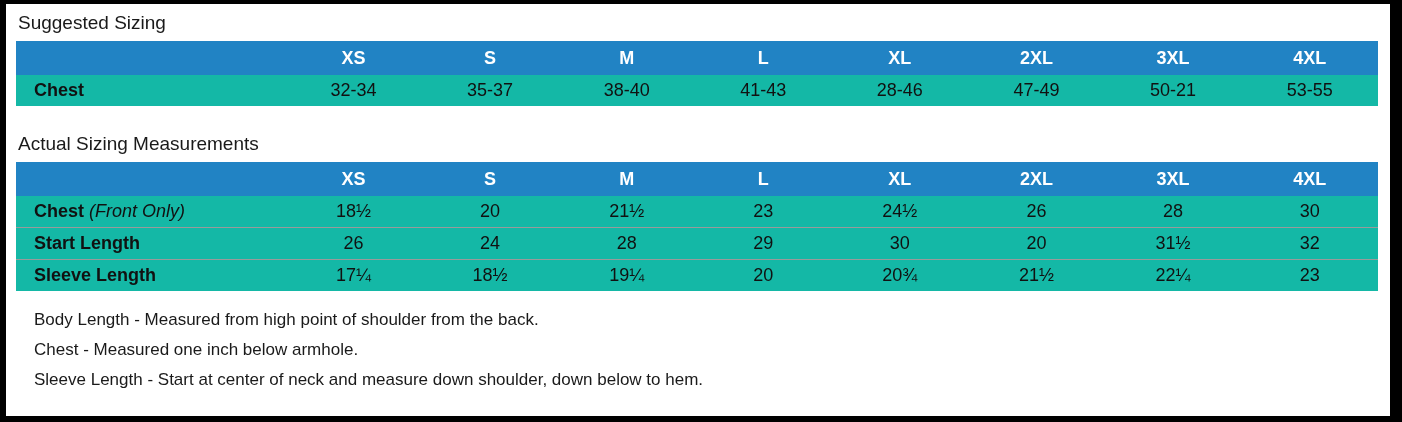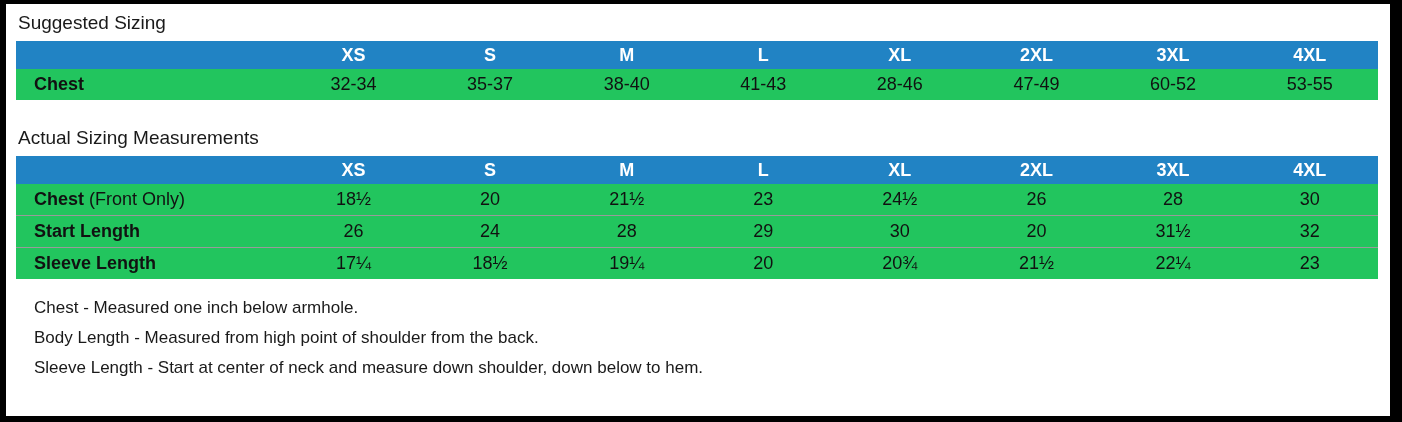--- a/index.html
+++ b/index.html
@@ -35,51 +35,52 @@
   table {
     border-collapse: collapse;
     width: 1362px;
     table-layout: fixed;
   }
   thead th {
     background: #2183c4;
     color: #ffffff;
     font-size: 18px;
     font-weight: bold;
-    height: 28px;
+    height: 34px;
     text-align: center;
     padding: 0;
     border: none;
   }
   thead th.rowlabel-col {
     text-align: left;
   }
   tbody td {
     font-size: 18px;
     color: #111111;
     height: 31px;
     text-align: center;
     padding: 0;
     border-bottom: 1px solid #9a9a9a;
-    background: #22c55e;
+    background: #14b8a6;
   }
   tbody tr:last-child td {
     border-bottom: none;
   }
   .sizing-table tbody td {
     border-bottom: none;
   }
   td.rowlabel-col {
     text-align: left;
     font-weight: bold;
     padding-left: 18px;
     white-space: nowrap;
   }
   td.rowlabel-col .sub {
     font-weight: normal;
+    font-style: italic;
   }
   .spacer-lg { height: 25px; }
   .notes {
     margin-top: 14px;
     padding-left: 18px;
   }
   .notes div {
     font-size: 17px;
     color: #1a1a1a;
     line-height: 30px;
@@ -112,21 +113,21 @@
       </thead>
       <tbody>
         <tr>
           <td class="rowlabel-col col-label"><span>Chest</span><span class="sub"></span></td>
           <td class="col-size">32-34</td>
           <td class="col-size">35-37</td>
           <td class="col-size">38-40</td>
           <td class="col-size">41-43</td>
           <td class="col-size">28-46</td>
           <td class="col-size">47-49</td>
-          <td class="col-size">60-52</td>
+          <td class="col-size">50-21</td>
           <td class="col-size">53-55</td>
         </tr>
       </tbody>
     </table>
 
     <div class="spacer-lg"></div>
 
     <div class="section-title">Actual Sizing Measurements</div>
 
     <table class="garment-table">
@@ -174,19 +175,19 @@
           <td class="col-size">20</td>
           <td class="col-size">20¾</td>
           <td class="col-size">21½</td>
           <td class="col-size">22¼</td>
           <td class="col-size">23</td>
         </tr>
       </tbody>
     </table>
 
     <div class="notes">
+      <div>Body Length - Measured from high point of shoulder from the back.</div>
       <div>Chest - Measured one inch below armhole.</div>
-      <div>Body Length - Measured from high point of shoulder from the back.</div>
       <div>Sleeve Length - Start at center of neck and measure down shoulder, down below to hem.</div>
     </div>
 
   </div>
 </div>
 
 </body></html>

